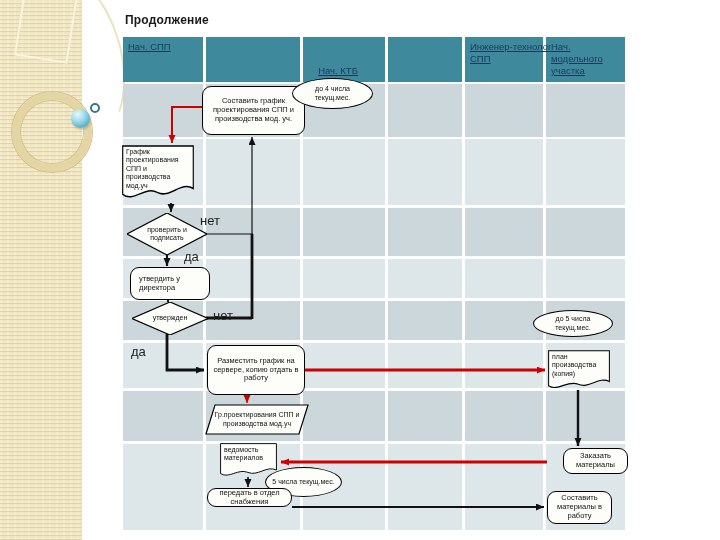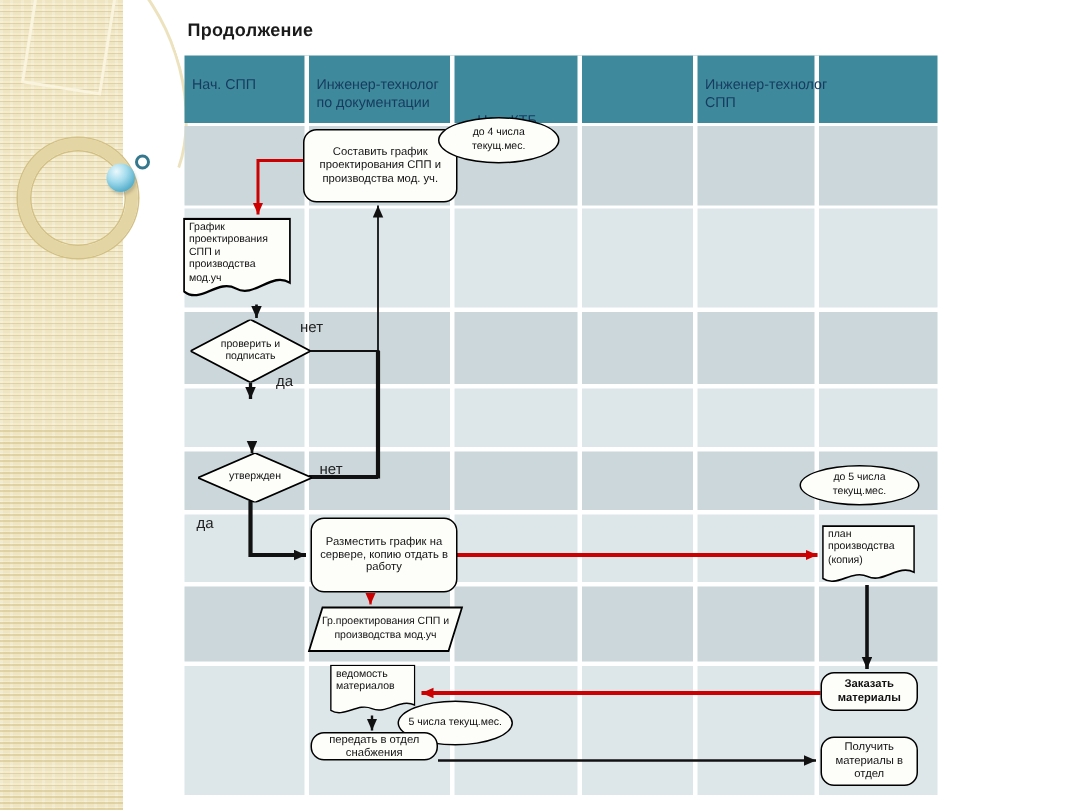--- a/index.html
+++ b/index.html
@@ -50,43 +50,43 @@
     color:#1a1a1a;z-index:6;letter-spacing:.2px;
   }
   
   .ftable{position:absolute;left:123px;top:37px;width:502px;height:493px;z-index:4;}
   .ftable .head-bg{position:absolute;left:0;top:0;width:502px;height:45px;background:#3e8a9c;}
   .ftable .band{position:absolute;left:0;width:502px;}
   .band.dark{background:#cbd7db;}
   .band.light{background:#dde6e9;}
   .vsep{position:absolute;top:0;width:3px;height:493px;background:#ffffff;z-index:3;}
   .hcell{
-    position:absolute;top:0;height:45px;box-sizing:border-box;padding:14px 5px;
-    font-size:9.5px;line-height:1.28;color:#173a5e;z-index:4;
+    position:absolute;top:0;height:45px;box-sizing:border-box;padding:4px 5px;
+    font-size:9.5px;line-height:1.28;color:#173a5e;z-index:4;text-decoration:underline;
   }
   .hcell.center{text-align:center;}
   
   .flow{position:absolute;left:0;top:0;width:720px;height:540px;z-index:7;}
   .connectors{position:absolute;left:0;top:0;width:720px;height:540px;}
   .node{
     position:absolute;box-sizing:border-box;background:#fdfdfa;border:1.3px solid #000;
     font-size:7.5px;line-height:1.18;color:#111;
     display:flex;align-items:center;justify-content:center;text-align:center;
   }
   .rounded{border-radius:9px;padding:2px 4px;}
   .ellipse{border-radius:50%;padding:2px 6px;font-size:7px;}
   .shape-wrap{position:absolute;}
   .shape-wrap svg{position:absolute;left:0;top:0;width:100%;height:100%;}
   .shape-text{
     position:absolute;left:0;top:0;right:0;bottom:0;
     display:flex;align-items:center;justify-content:center;text-align:center;
     font-size:7px;line-height:1.2;color:#111;padding:2px;box-sizing:border-box;
   }
   .doc-text{align-items:flex-start;justify-content:flex-start;text-align:left;padding:3px 2px 3px 4px;}
-  .edge-label{position:absolute;font-size:10px;color:#222;z-index:8;}
+  .edge-label{position:absolute;font-size:13px;color:#222;z-index:8;}
 </style>
 </head>
 <body>
 
 <div class="strip"></div>
 <div class="deco-curve"></div>
 <div class="deco-square"></div>
 <div class="deco-ring"></div>
 <div class="deco-sphere"></div>
 <div class="deco-dot-ring"></div>
@@ -105,23 +105,23 @@
   <div class="band dark" style="top:354px;height:50px;"></div>
   <div class="band light" style="top:407px;height:86px;"></div>
 
   <div class="vsep" style="left:80px;"></div>
   <div class="vsep" style="left:177px;"></div>
   <div class="vsep" style="left:262px;"></div>
   <div class="vsep" style="left:339px;"></div>
   <div class="vsep" style="left:420px;"></div>
 
   <div class="hcell" style="left:0;width:80px;">Нач. СПП</div>
-  <div class="hcell" style="left:83px;width:94px;">Инженер-технолог по документации</div>
   <div class="hcell center" style="left:176px;width:78px;margin-top:24px;">Нач. КТБ</div>
   <div class="hcell" style="left:342px;width:98px;">Инженер-технолог СПП</div>
+  <div class="hcell" style="left:423px;width:79px;">Нач. модельного участка</div>
 </div>
 
 <div class="flow">
 
   <svg class="connectors" viewBox="0 0 720 540">
     <defs>
       <marker id="ab" markerWidth="9" markerHeight="8" refX="8" refY="3.5" orient="auto" markerUnits="userSpaceOnUse">
         <path d="M0,0 L8,3.5 L0,7 Z" fill="#111111"></path>
       </marker>
       <marker id="ar" markerWidth="9" markerHeight="8" refX="8" refY="3.5" orient="auto" markerUnits="userSpaceOnUse">
@@ -163,20 +163,21 @@
     <div class="shape-text doc-text">График проектирования СПП и производства мод.уч</div>
   </div>
 
   <div class="shape-wrap" style="left:127px;top:213px;width:80px;height:42px;">
     <svg viewBox="0 0 80 42" preserveAspectRatio="none">
         <polygon points="0,21 40,0 80,21 40,42" fill="#fdfdfa" stroke="#000" stroke-width="1.2"></polygon>
       </svg>
     <div class="shape-text" style="padding:4px 12px;">проверить и подписать</div>
   </div>
 
+  <div class="node rounded" style="left:130px;top:267px;width:80px;height:33px;text-align:left;justify-content:flex-start;padding-left:8px;">утвердить у директора</div>
 
   <div class="shape-wrap" style="left:132px;top:302px;width:76px;height:33px;">
     <svg viewBox="0 0 76 33" preserveAspectRatio="none">
         <polygon points="0,16.5 38,0 76,16.5 38,33" fill="#fdfdfa" stroke="#000" stroke-width="1.2"></polygon>
       </svg>
     <div class="shape-text">утвержден</div>
   </div>
 
   <div class="node rounded" style="left:207px;top:345px;width:98px;height:50px;">Разместить график на сервере, копию отдать в работу</div>
 
@@ -202,17 +203,17 @@
 
   <div class="node ellipse" style="left:533px;top:310px;width:80px;height:27px;">до 5 числа текущ.мес.</div>
 
   <div class="shape-wrap" style="left:548px;top:350px;width:62px;height:42px;">
     <svg viewBox="0 0 100 60" preserveAspectRatio="none">
         <path d="M1,1 H99 V45 C82,37 66,56 49,49 C32,42 16,60 1,51 Z" fill="#fdfdfa" stroke="#000" stroke-width="1.6"></path>
       </svg>
     <div class="shape-text doc-text">план производства (копия)</div>
   </div>
 
-  <div class="node rounded" style="left:547px;top:448px;width:65px;height:26px;font-weight:bold;">Заказать материалы</div>
-
-  <div class="node rounded" style="left:547px;top:491px;width:65px;height:33px;">Получить материалы в отдел</div>
+  <div class="node rounded" style="left:563px;top:448px;width:65px;height:26px;">Заказать материалы</div>
+
+  <div class="node rounded" style="left:547px;top:491px;width:65px;height:33px;">Составить материалы в работу</div>
 
 </div>
 
 </body></html>

